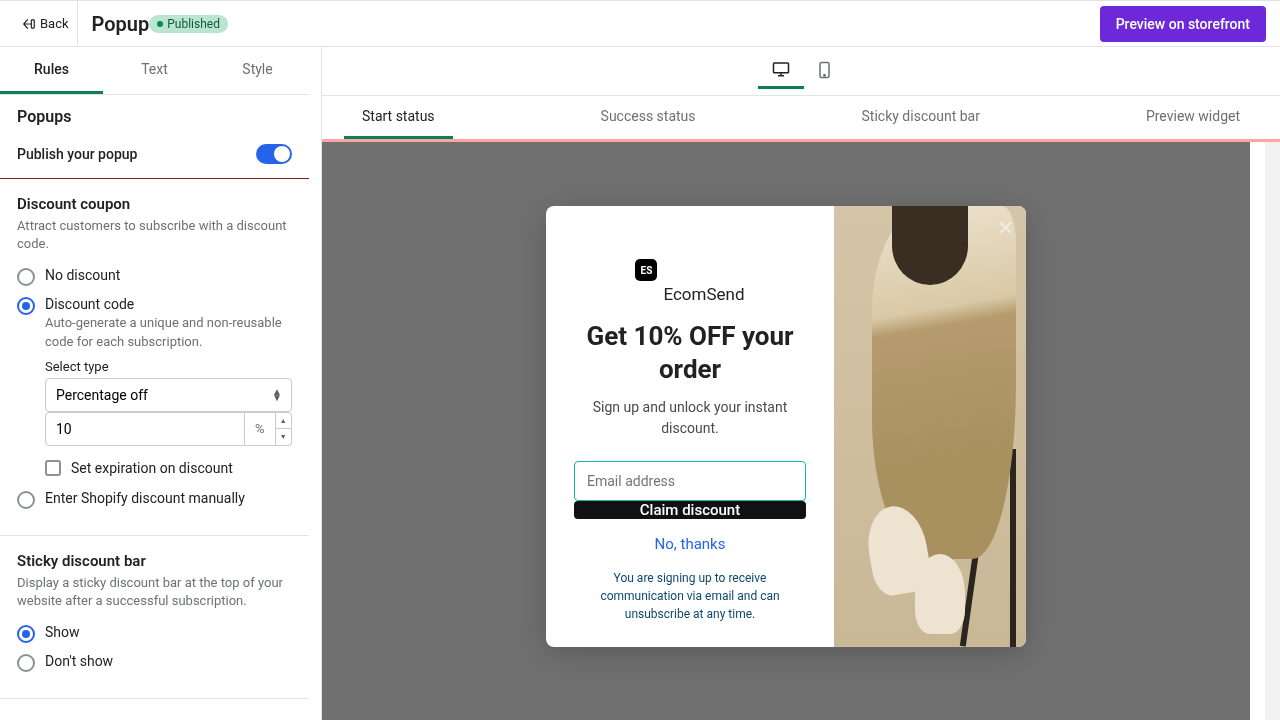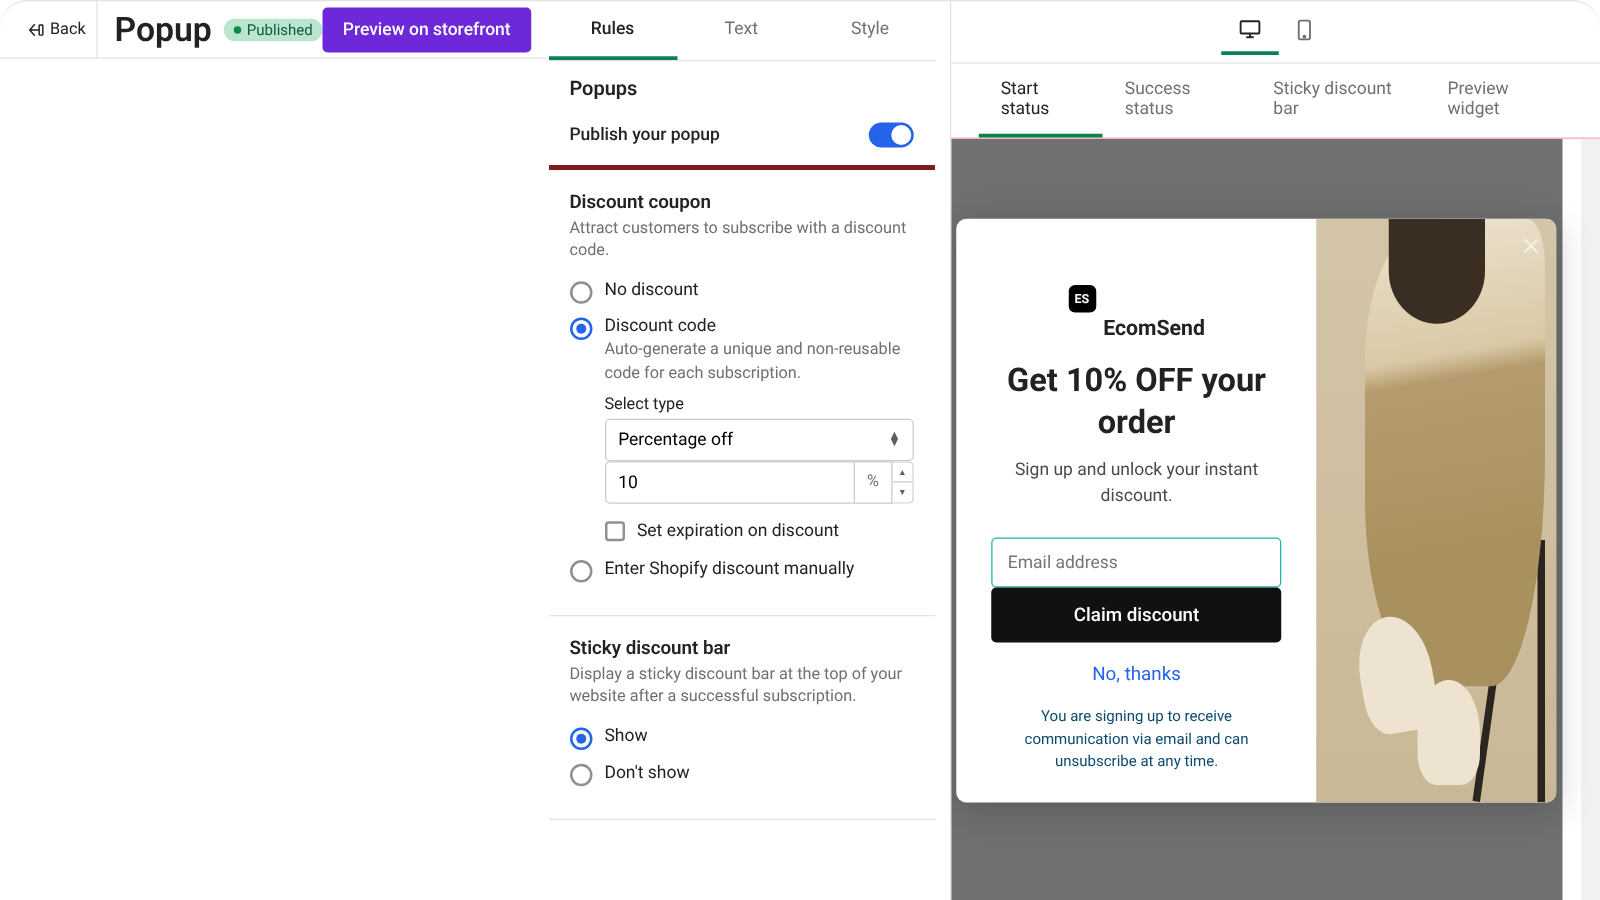--- a/index.html
+++ b/index.html
@@ -1,39 +1,39 @@
 <!DOCTYPE html>
 <html><head>
   <meta charset="utf-8">
   <style>
     * { margin: 0; padding: 0; box-sizing: border-box; font-family: -apple-system, BlinkMacSystemFont, "Segoe UI", Roboto, sans-serif; }
     body { background: #fff; color: #202223; font-size: 14px; }
-    .app { width: 1280px; height: 720px; display: flex; border-top: 1px solid #e1e3e5; border-radius: 22px; }
+    .app { width: 1280px; height: 720px; display: flex; flex-direction: column; border-top: 1px solid #e1e3e5; }
 
     .topbar { display: flex; align-items: center; justify-content: space-between; padding: 6px 14px; border-bottom: 1px solid #e1e3e5; height: 46px; }
     .topbar-left { display: flex; align-items: center; }
     .back-btn { display: flex; align-items: center; gap: 4px; font-size: 13px; cursor: pointer; padding: 6px 8px; border-right: 1px solid #e1e3e5; margin-right: 14px; height: 46px; }
-    .title { font-size: 27px; font-weight: 600; margin-right: 10px; }
+    .title { font-size: 20px; font-weight: 600; margin-right: 0; }
     .badge-published { background: #bce5d0; color: #0b5c3d; border-radius: 10px; padding: 2px 8px; font-size: 12px; display: flex; align-items: center; gap: 4px; }
     .badge-dot { width: 6px; height: 6px; background: #0b8a4c; border-radius: 50%; }
     .preview-btn { background: #6d28d9; color: #fff; border: none; border-radius: 4px; padding: 10px 16px; font-size: 14px; cursor: pointer; font-weight: 500; }
 
     .main-row { flex: 1; display: flex; overflow: hidden; }
     .sidebar { width: 322px; border-right: 1px solid #e1e3e5; overflow-y: auto; display: flex; flex-direction: column; }
     .sidebar-inner { width: 309px; }
 
     .side-tabs { display: flex; border-bottom: 1px solid #e1e3e5; }
     .side-tab { flex: 1; text-align: center; padding: 14px 0; cursor: pointer; font-size: 14px; color: #6d7175; }
     .side-tab.active { color: #202223; border-bottom: 3px solid #0b8052; font-weight: 500;}
 
     .section { padding: 16px 17px; border-bottom: 1px solid #e1e3e5; }
     .section-header { font-weight: 600; font-size: 15px; margin-bottom: 4px; }
     .section-sub { font-size: 13px; color: #6d7175; line-height: 1.4; margin-bottom: 14px; }
 
-    .publish-row { display: flex; justify-content: space-between; align-items: center; padding: 14px 17px; border-bottom: 4px solid #7f1d1d; }
+    .publish-row { display: flex; justify-content: space-between; align-items: center; padding: 14px 17px; border-bottom: 1px solid #7f1d1d; }
     .publish-label { font-size: 14px; font-weight: 500;}
     .popups-title { padding: 12px 17px 4px; font-weight: 600; font-size: 16px; }
 
     .toggle { width: 36px; height: 20px; background: #2563eb; border-radius: 10px; position: relative; cursor: pointer;}
     .toggle-knob { width: 16px; height: 16px; background: #fff; border-radius: 50%; position: absolute; top: 2px; right: 2px; }
 
     .radio-row { display: flex; align-items: flex-start; gap: 10px; margin-bottom: 10px; cursor: pointer; }
     .radio { width: 18px; height: 18px; border: 2px solid #8c9196; border-radius: 50%; flex-shrink: 0; margin-top: 1px;}
     .radio.checked { border-color: #2563eb; display: flex; align-items: center; justify-content: center;}
     .radio.checked::after { content: ''; width: 8px; height: 8px; background: #2563eb; border-radius: 50%; }
@@ -55,38 +55,38 @@
     .checkbox-row { display: flex; align-items: center; gap: 10px; margin-top: 14px;}
     .checkbox { width: 16px; height: 16px; border: 2px solid #8c9196; border-radius: 3px; }
 
     .sidebar::-webkit-scrollbar { width: 13px; }
     .sidebar::-webkit-scrollbar-thumb { background: #c1c1c1; border-radius: 6px; }
 
     .preview-area { flex: 1; display: flex; flex-direction: column; }
     .device-tabs { display: flex; justify-content: center; padding: 6px 0; gap:0; border-bottom: 1px solid #e1e3e5;}
     .device-tab { padding: 8px 14px 6px; cursor: pointer; color: #6d7175;}
     .device-tab.active { border-bottom: 3px solid #0b8052; color: #202223;}
-    .status-tabs { display: flex; gap: 0; border-bottom: 1px solid #fca5a5; padding: 0 22px;}
+    .status-tabs { display: flex; gap: 0; border-bottom: 3px solid #fca5a5; padding: 0 22px; justify-content: space-between;}
     .status-tab { padding: 12px 18px; font-size: 14px; color: #6d7175; cursor: pointer;}
     .status-tab.active { color: #202223; border-bottom: 3px solid #0b8052;}
 
     .canvas-wrap { flex:1; background: #707070; position: relative; margin-right:15px;}
     .canvas-wrap-outer { flex:1; display:flex; overflow:hidden;}
     .canvas-scrollbar { width:15px; background:#f1f1f1;}
     .popup-card { position: absolute; top: 64px; left: 50%; transform: translateX(-50%); width: 480px; background: #fff; border-radius: 8px; display: flex; overflow: hidden; box-shadow: 0 6px 30px rgba(0,0,0,0.2);}
     .popup-left { flex: 1; padding: 30px 28px 24px; display: flex; flex-direction: column; align-items: center; text-align: center;}
     .popup-right { width: 192px; background: linear-gradient(180deg, #d4c5a8 0%, #c9b896 100%); position: relative; overflow:hidden;}
     .close-x { position: absolute; top: 10px; right: 12px; color: rgba(255,255,255,0.55); font-size: 20px; cursor: pointer; z-index: 2; font-weight:300;}
     .brand { display:flex; align-items:center; gap:6px; margin-bottom:16px;}
     .brand-icon { width:22px; height:22px; background:#000; border-radius:5px; color:#fff; display:flex; align-items:center; justify-content:center; font-size:10px; font-weight:700;}
-    .brand-name { font-weight:700; font-size:17px;margin-top:48px;}
+    .brand-name { font-weight:400; font-size:17px;margin-top:48px;}
     .popup-h1 { font-size: 26px; font-weight: 700; line-height: 1.25; margin-bottom: 12px;}
     .popup-sub { font-size: 14px; color: #4a4a4a; line-height: 1.5; margin-bottom: 22px;}
     .email-input { width: 100%; padding: 11px 12px; border: 1px solid #14b8a6; border-radius: 4px; font-size: 14px; margin-bottom: 0;}
-    .claim-btn { width: 100%; background: #111; color: #fff; border: none; padding: 13px; border-radius: 4px; font-size: 15px; font-weight: 500; cursor: pointer; margin-bottom: 16px;}
+    .claim-btn { width: 100%; background: #111; color: #fff; border: none; border-radius: 4px; font-size: 15px; font-weight: 500; cursor: pointer; margin-bottom: 16px;}
     .no-thanks { color: #2563eb; font-size: 15px; cursor: pointer; margin-bottom: 16px;}
     .disclaimer { font-size: 12px; color: #0c4a6e; line-height: 1.5;}
     .figure { position:absolute; inset:0;}
     .fig-body { position:absolute; top:0; left:20%; width:75%; height:80%; background:linear-gradient(170deg,#ede3d0 0%,#d9c9a6 30%,#b59b6e 35%,#a8915f 70%); border-radius: 40% 10% 30% 40% / 30% 10% 50% 40%;}
     .fig-hair { position:absolute; top:0; left:30%; width:40%; height:18%; background:#3a2d22; border-radius:0 0 50% 50%;}
     .fig-shoe { position:absolute; bottom:12%; left:18%; width:30%; height:20%; background:#ede3d0; border-radius:50% 50% 30% 30%; transform:rotate(-10deg);}
     .fig-shoe2 { position:absolute; bottom:3%; left:42%; width:26%; height:18%; background:#ede3d0; border-radius:50% 50% 30% 30%;}
     .fig-stool { position:absolute; bottom:0; right:5%; width:6px; height:45%; background:#2b2520;}
     .fig-stool2 { position:absolute; bottom:0; right:25%; width:6px; height:40%; background:#2b2520; transform:rotate(8deg);}
   </style>

